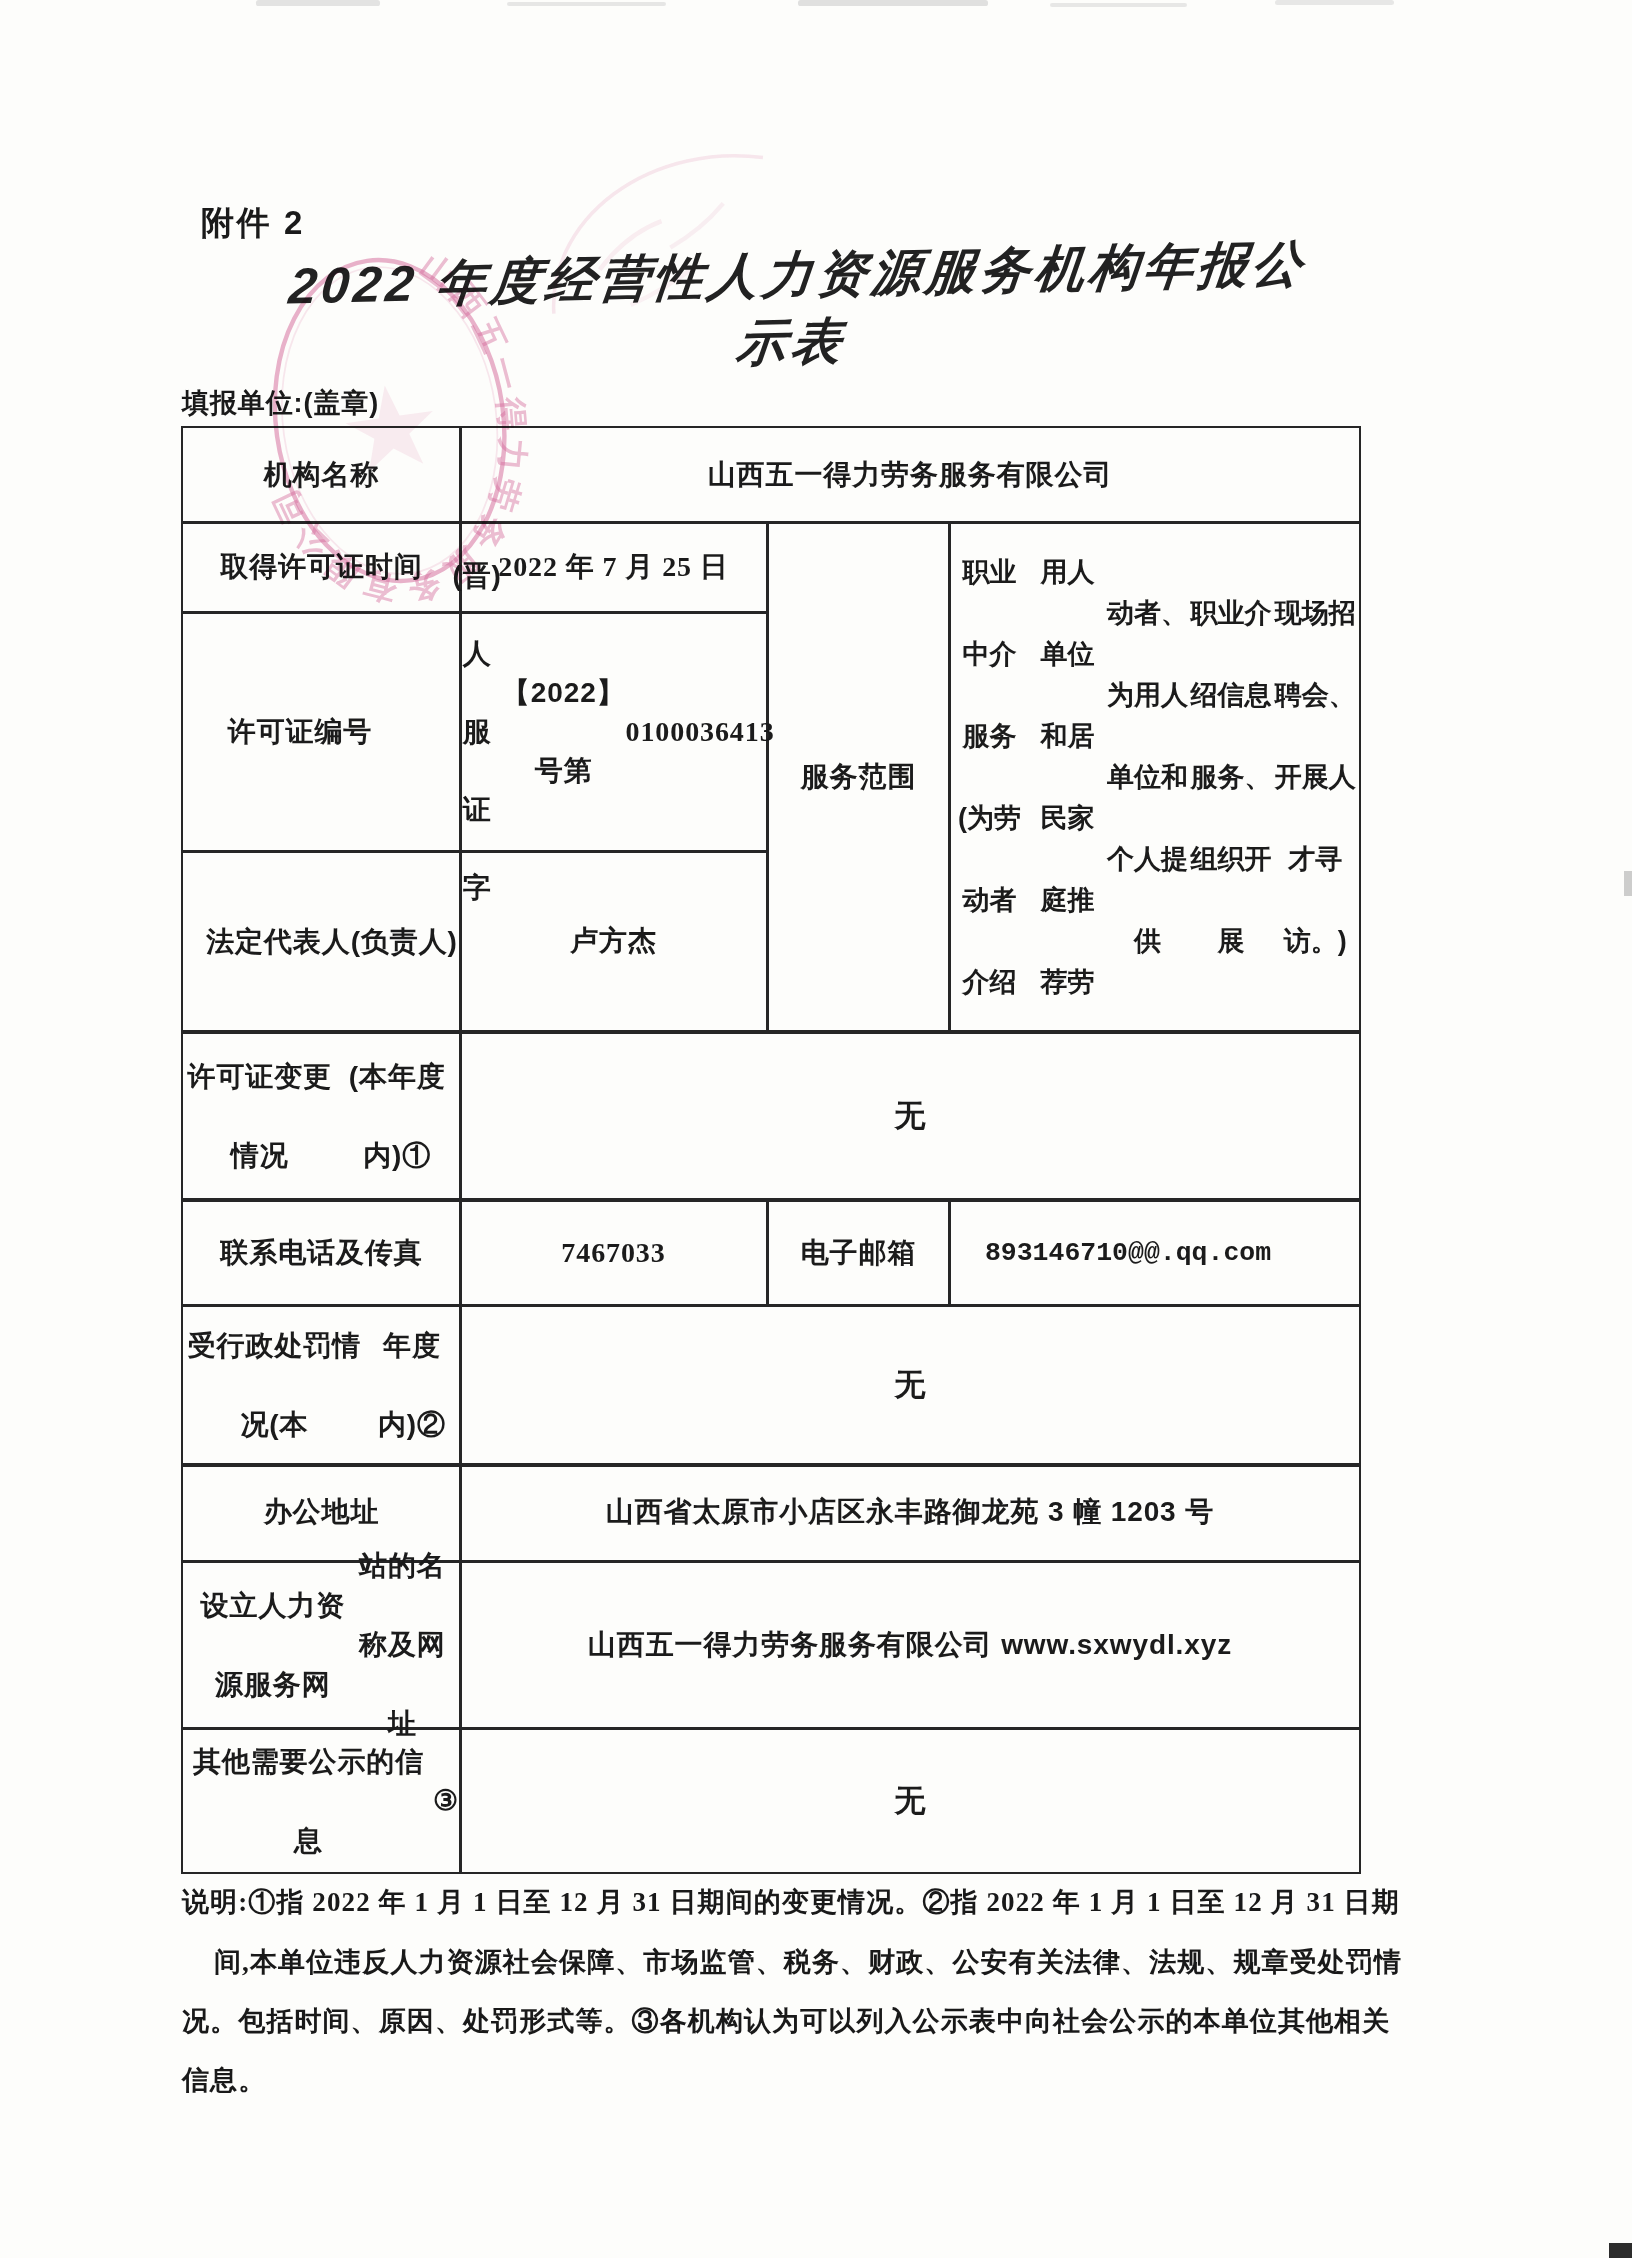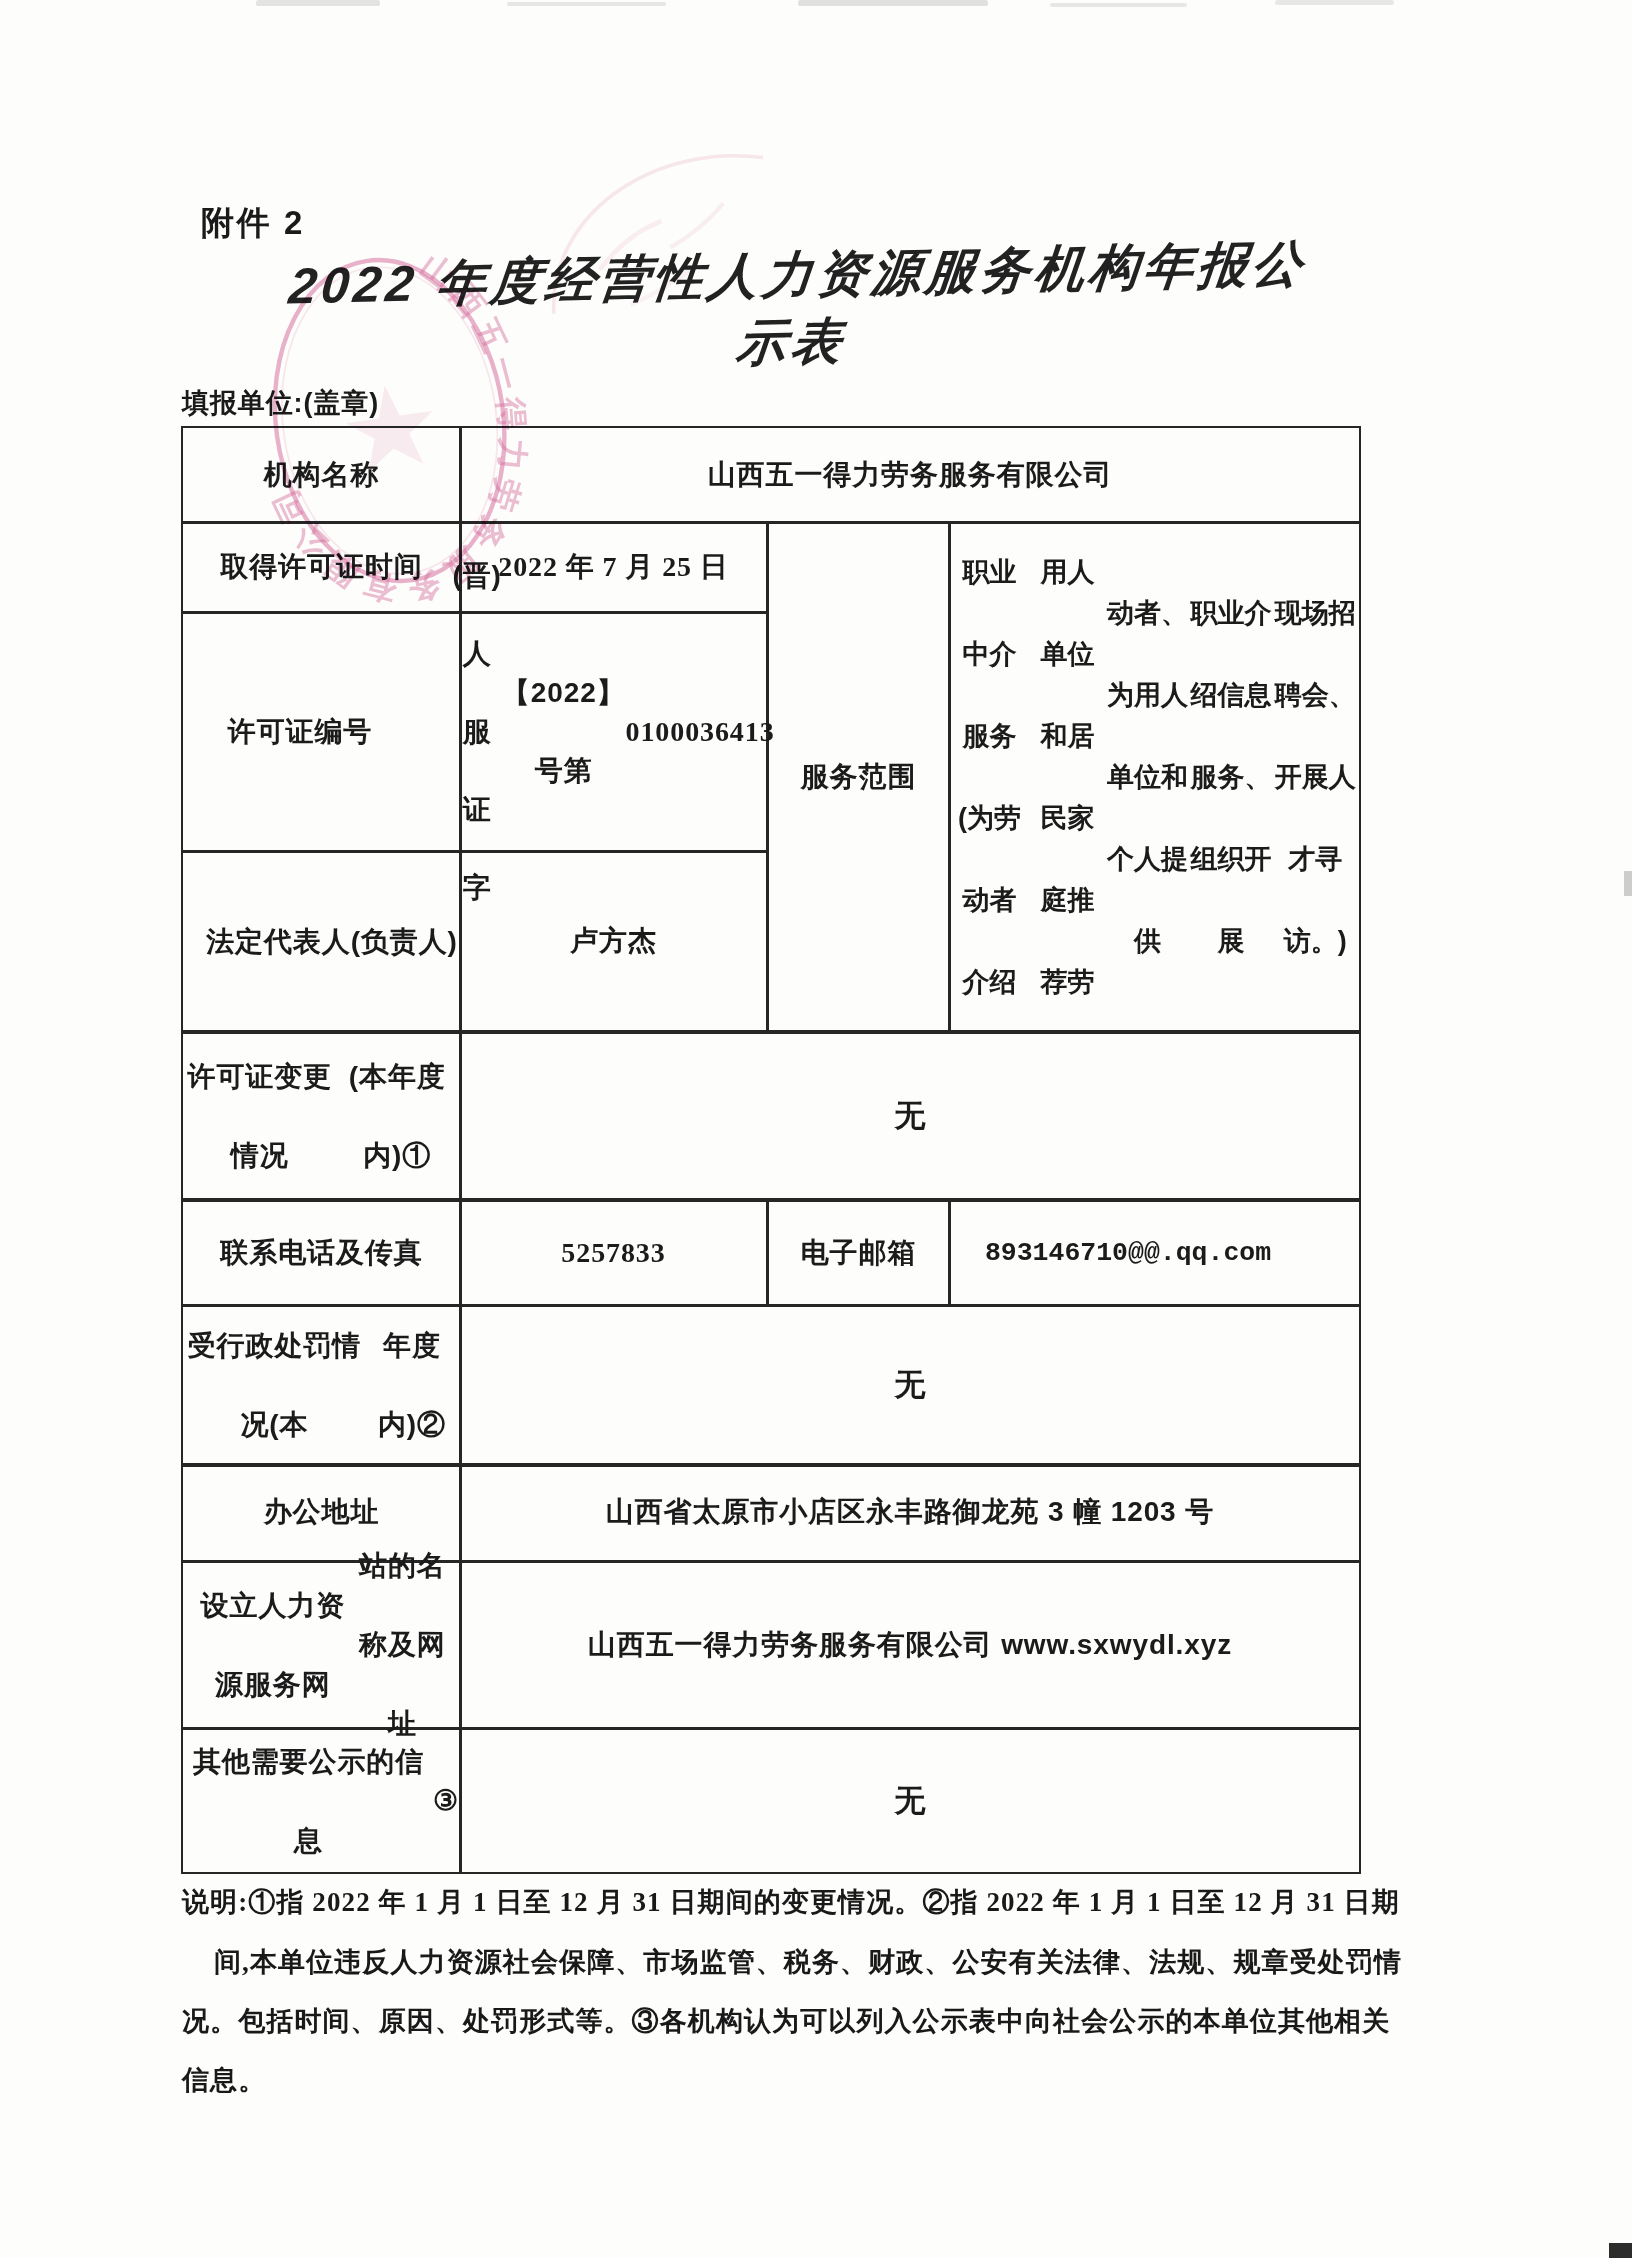--- a/index.html
+++ b/index.html
@@ -172,21 +172,21 @@
   <span>现场招聘会、开展人才寻访。)</span>
 </div>
 
 <div class="cell colctr lbl ml c-chg-l">
   <span>许可证变更情况</span>
   <span>(本年度内)①</span>
 </div>
 <div class="cell ctr none-val c-chg-v">无</div>
 
 <div class="cell ctr lbl c-tel-l">联系电话及传真</div>
-<div class="cell ctr val serifv c-tel-v">5257833</div>
+<div class="cell ctr val serifv c-tel-v">7467033</div>
 <div class="cell ctr lbl c-mail-h">电子邮箱</div>
 <div class="cell ctr monov c-mail-v">893146710@@.qq.com</div>
 
 <div class="cell colctr lbl ml c-pen-l">
   <span>受行政处罚情况(本</span>
   <span>年度内)②</span>
 </div>
 <div class="cell ctr none-val c-pen-v">无</div>
 
 <div class="cell ctr lbl c-addr-l">办公地址</div>

